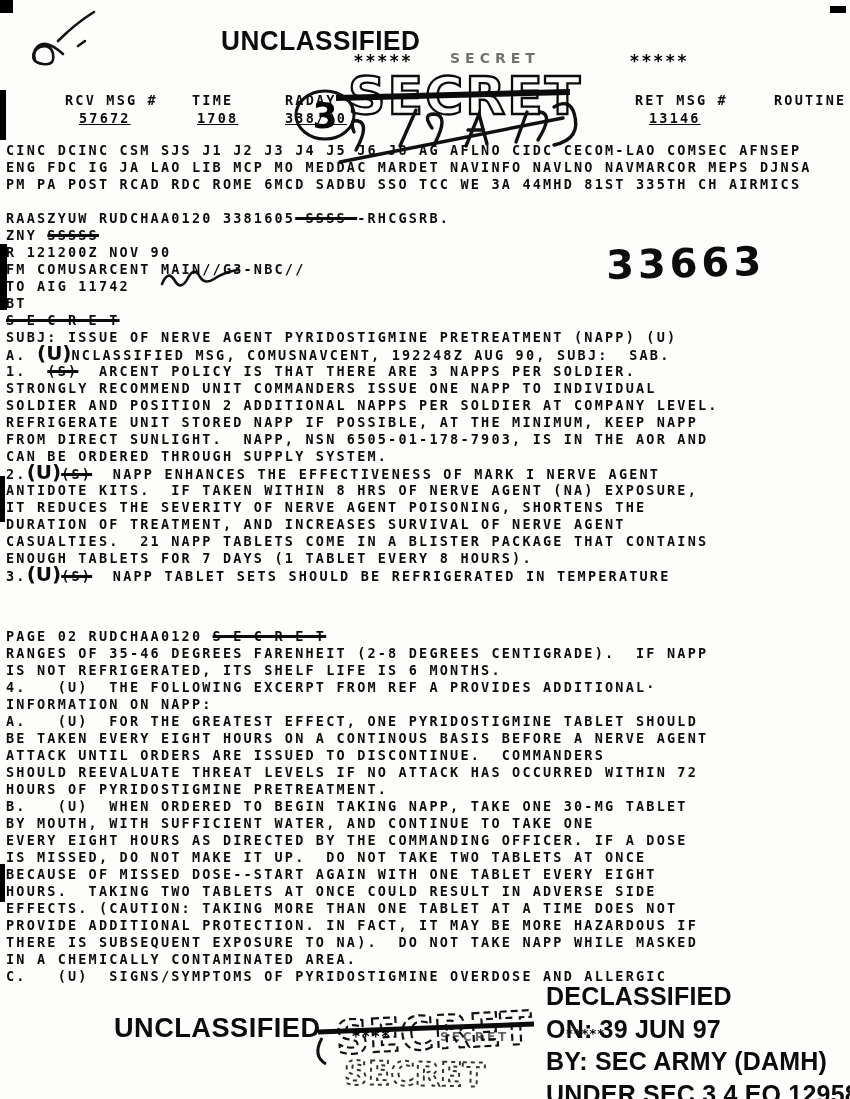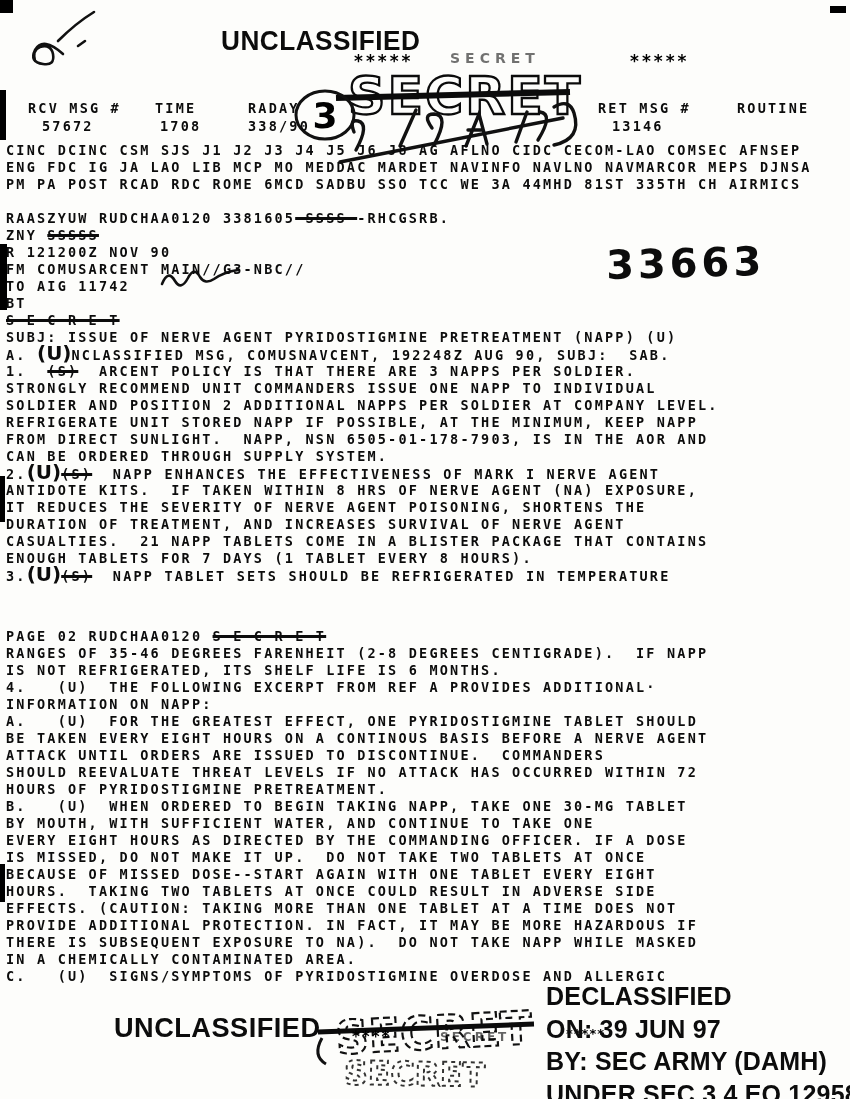--- a/index.html
+++ b/index.html
@@ -9,23 +9,23 @@
   .mono{font-weight:bold;font-size:13.5px;letter-spacing:2.2px;white-space:pre;}
   .lines{position:absolute;left:6px;}
   .line{height:17px;line-height:17px;overflow:visible;}
   .struck{text-decoration:line-through;text-decoration-thickness:2.6px;}
   .hand{display:inline-block;height:17px;line-height:15px;font-family:"DejaVu Sans",sans-serif;
         font-weight:700;font-size:20px;letter-spacing:0;}
   
   .biglabel{position:absolute;font-family:"Liberation Sans",sans-serif;font-weight:700;
             letter-spacing:.5px;transform:scaleX(.97);transform-origin:left;}
   
-  .hcol{position:absolute;top:8px;}
+  .hcol{position:absolute;top:0;margin-left:37px;}
   .hlabel{height:16px;line-height:16px;}
-  .hval{height:16px;line-height:16px;margin-top:2px;}
+  .hval{height:16px;line-height:16px;margin-top:2px;text-decoration:underline;}
   
   .handnum{position:absolute;font-family:"DejaVu Sans",sans-serif;font-weight:700;
            font-size:40px;letter-spacing:4px;transform:rotate(-1.5deg);}
   
   .declass{position:absolute;left:524px;top:980px;font-family:"Liberation Sans",sans-serif;
            font-weight:700;font-size:25px;letter-spacing:.2px;}
   .declass div{height:32.5px;line-height:32.5px;white-space:nowrap;margin-left:22px;}
   .edge{position:absolute;background:#000;}
   svg{position:absolute;overflow:visible;}
   svg text{font-family:"DejaVu Sans",sans-serif;font-weight:700;}

